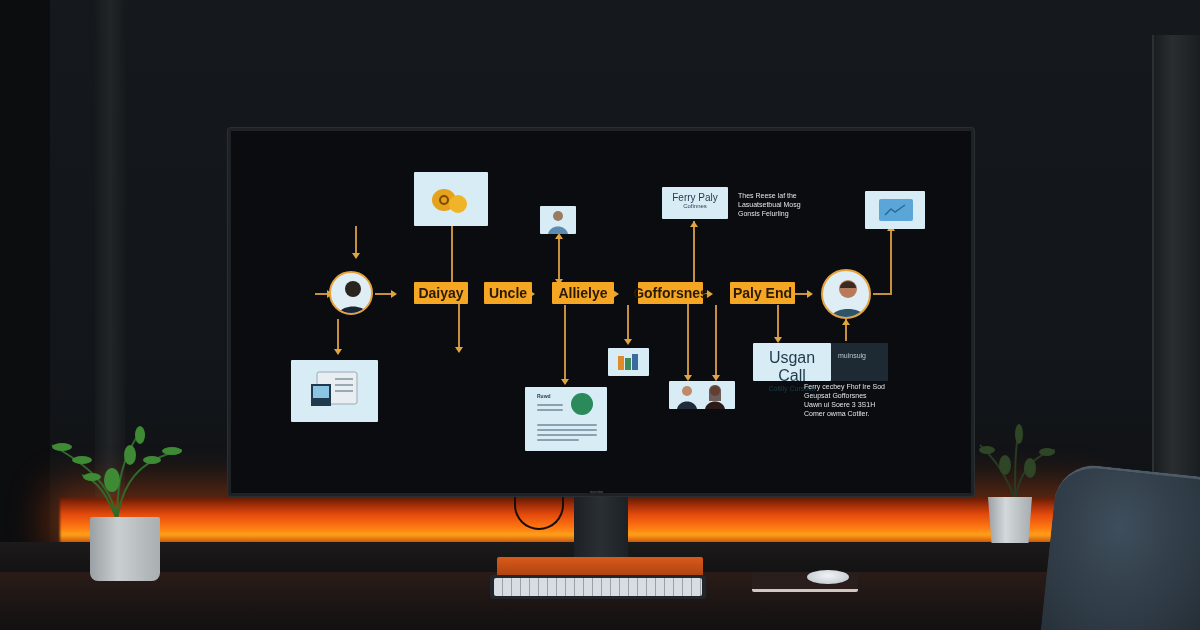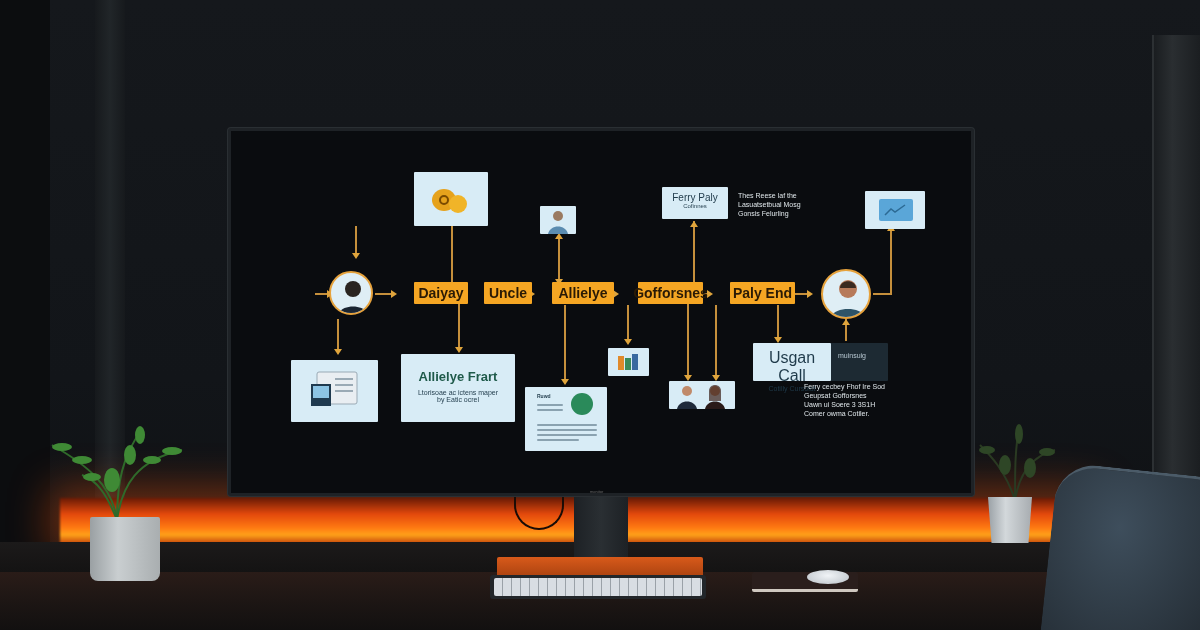--- a/index.html
+++ b/index.html
@@ -163,24 +163,20 @@
     <div class="card" style="left:60px;top:229px;width:87px;height:62px">
       <svg width="87" height="62" viewBox="0 0 87 62">
           <rect x="26" y="12" width="40" height="32" rx="2" fill="#e9eef2" stroke="#9aaab5"></rect>
           <rect x="20" y="24" width="20" height="22" fill="#1f3a4f"></rect>
           <rect x="22" y="26" width="16" height="12" fill="#8cc4e4"></rect>
           <rect x="44" y="18" width="18" height="2" fill="#9aaab5"></rect>
           <rect x="44" y="24" width="18" height="2" fill="#9aaab5"></rect>
           <rect x="44" y="30" width="18" height="2" fill="#9aaab5"></rect>
         </svg>
     </div>
-    <div class="card" style="left:170px;top:223px;width:114px;height:68px;text-align:center">
-      <div style="font-size:13px;font-weight:bold;color:#1f5a4a;margin-top:15px">Allielye Frart</div>
-      <div style="font-size:7px;margin:5px 14px 0">Ltorisoae ac ictens maper by Eatic ocrel</div>
-    </div>
     <div class="card" style="left:294px;top:256px;width:82px;height:64px">
       <div style="position:absolute;left:12px;top:6px;font-size:5px;font-weight:bold">Ruwd</div>
       <div style="position:absolute;left:12px;top:14px;width:26px">
           <div class="line"></div>
           <div class="line"></div>
         </div>
       <div style="position:absolute;left:46px;top:6px;width:22px;height:22px;border-radius:50%;background:#2a8a5a"></div>
       <div style="position:absolute;left:12px;top:34px;width:60px">
           <div class="line"></div>
           <div class="line"></div>

